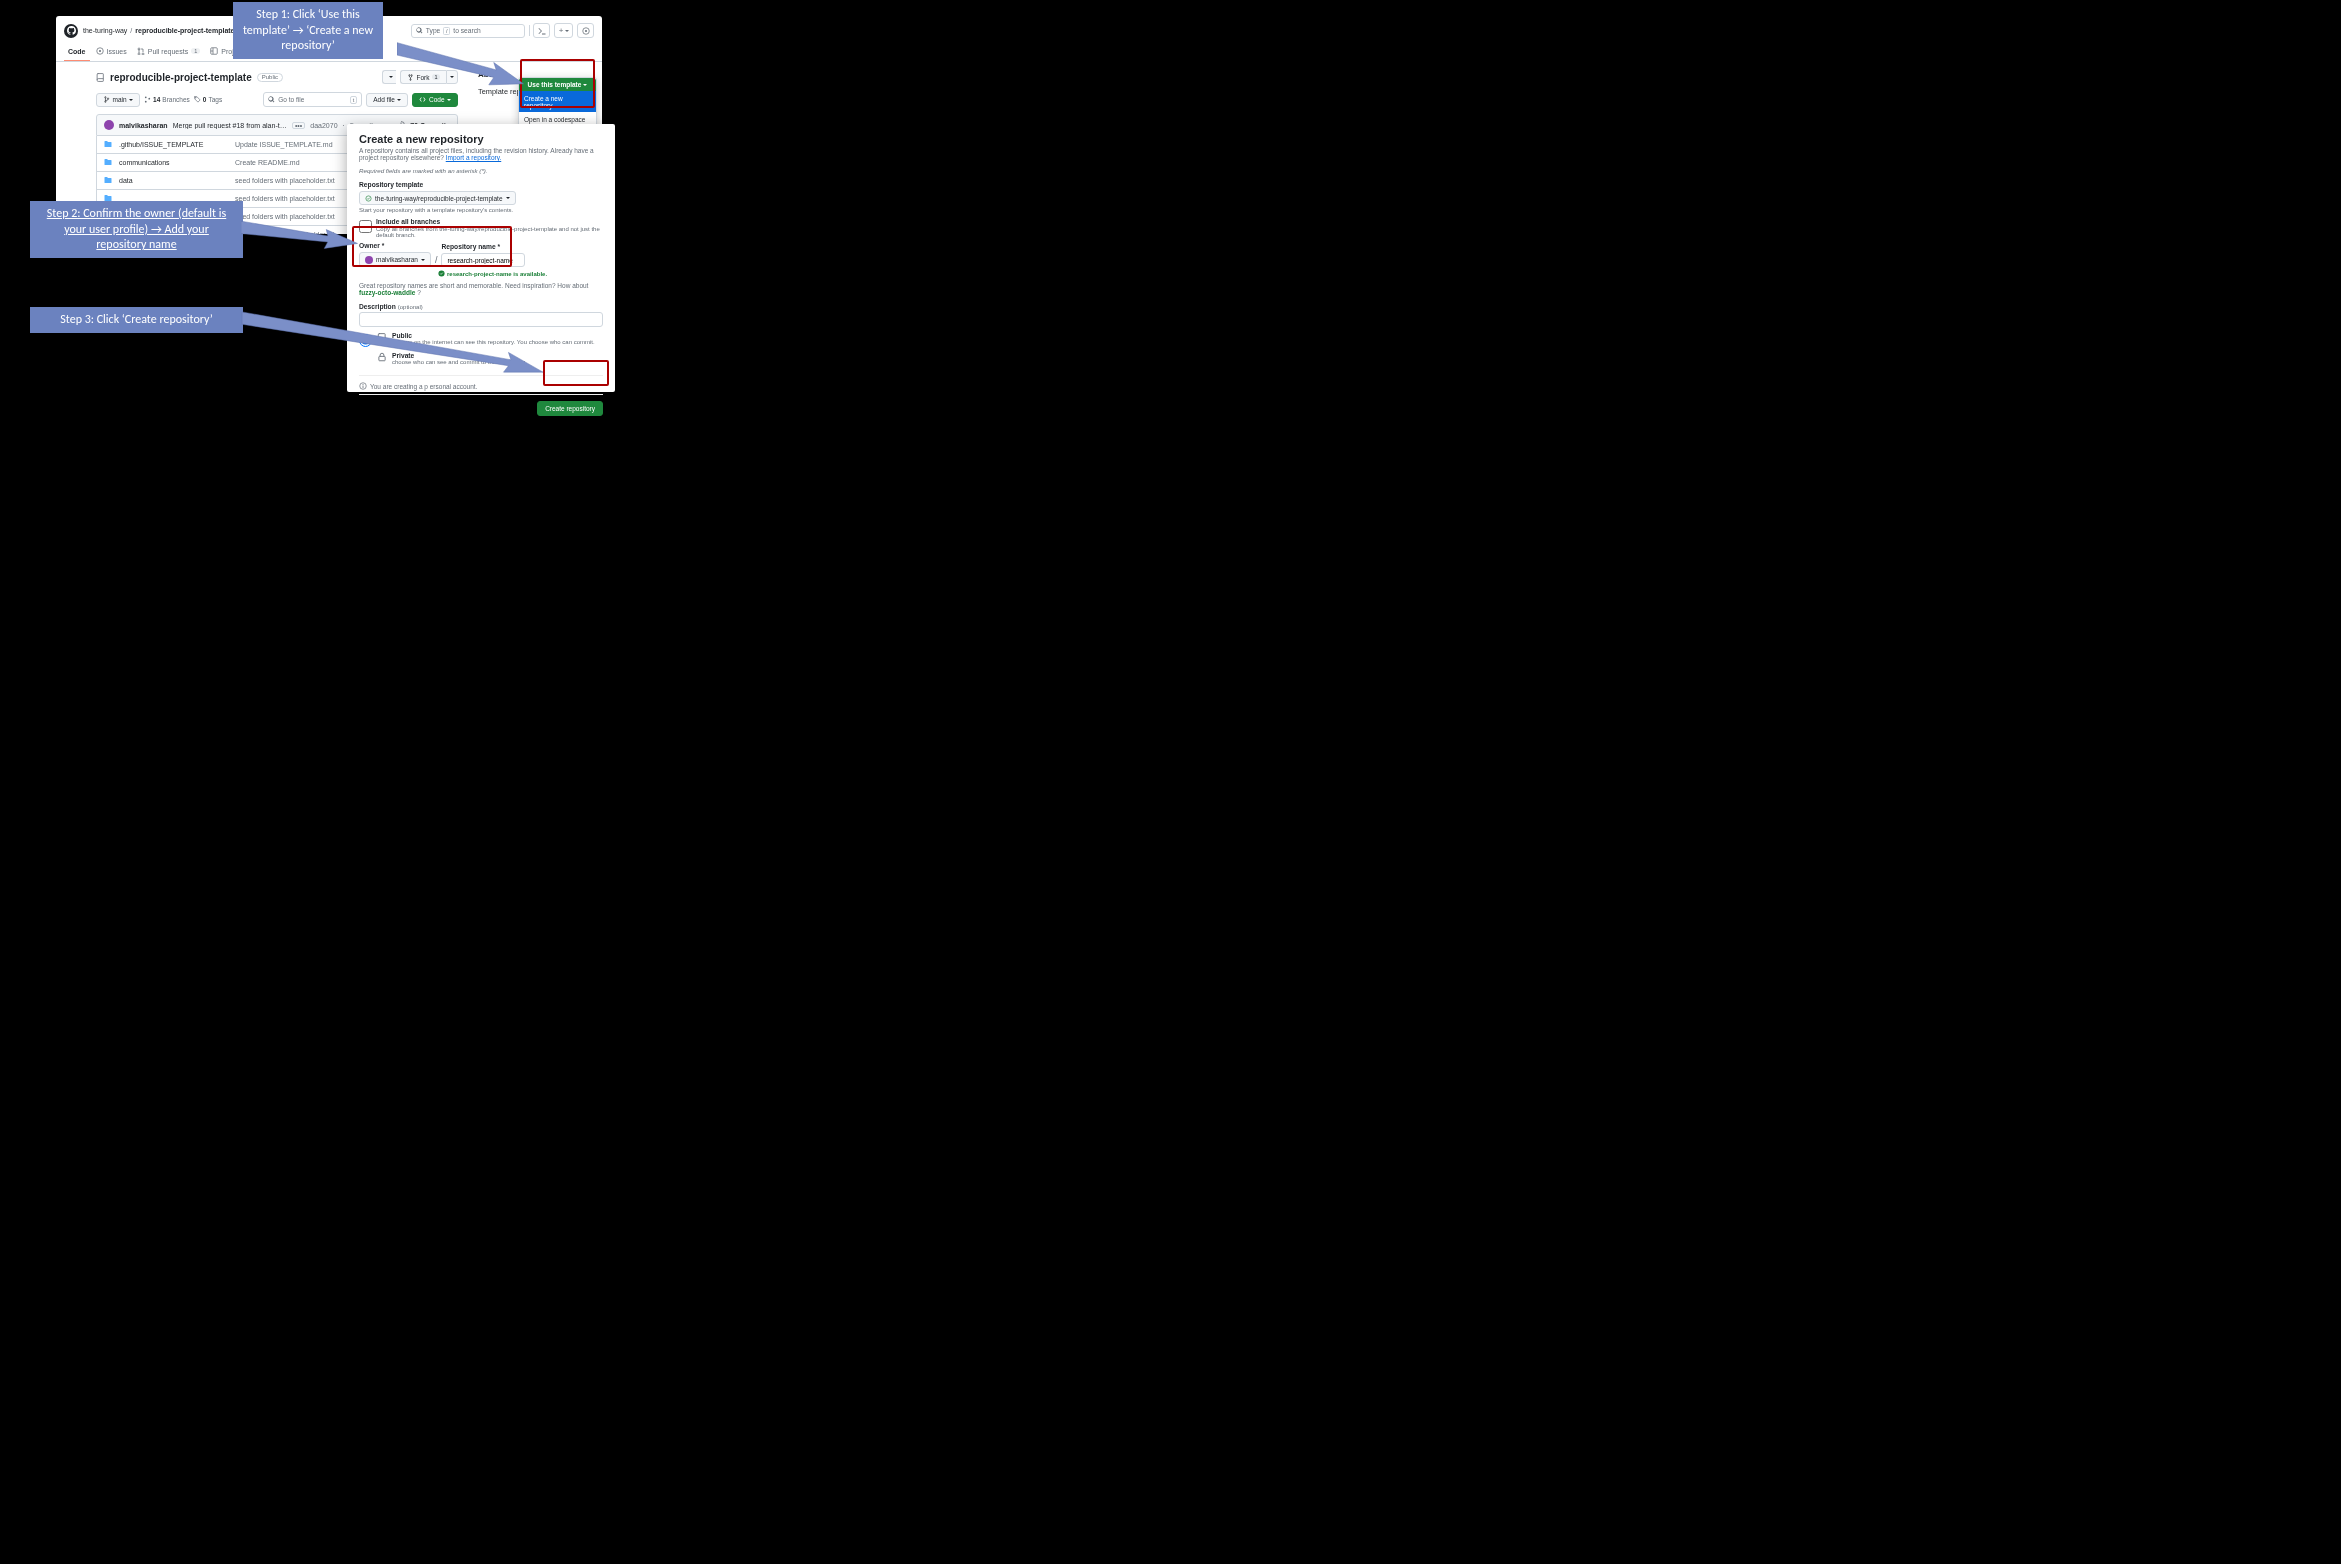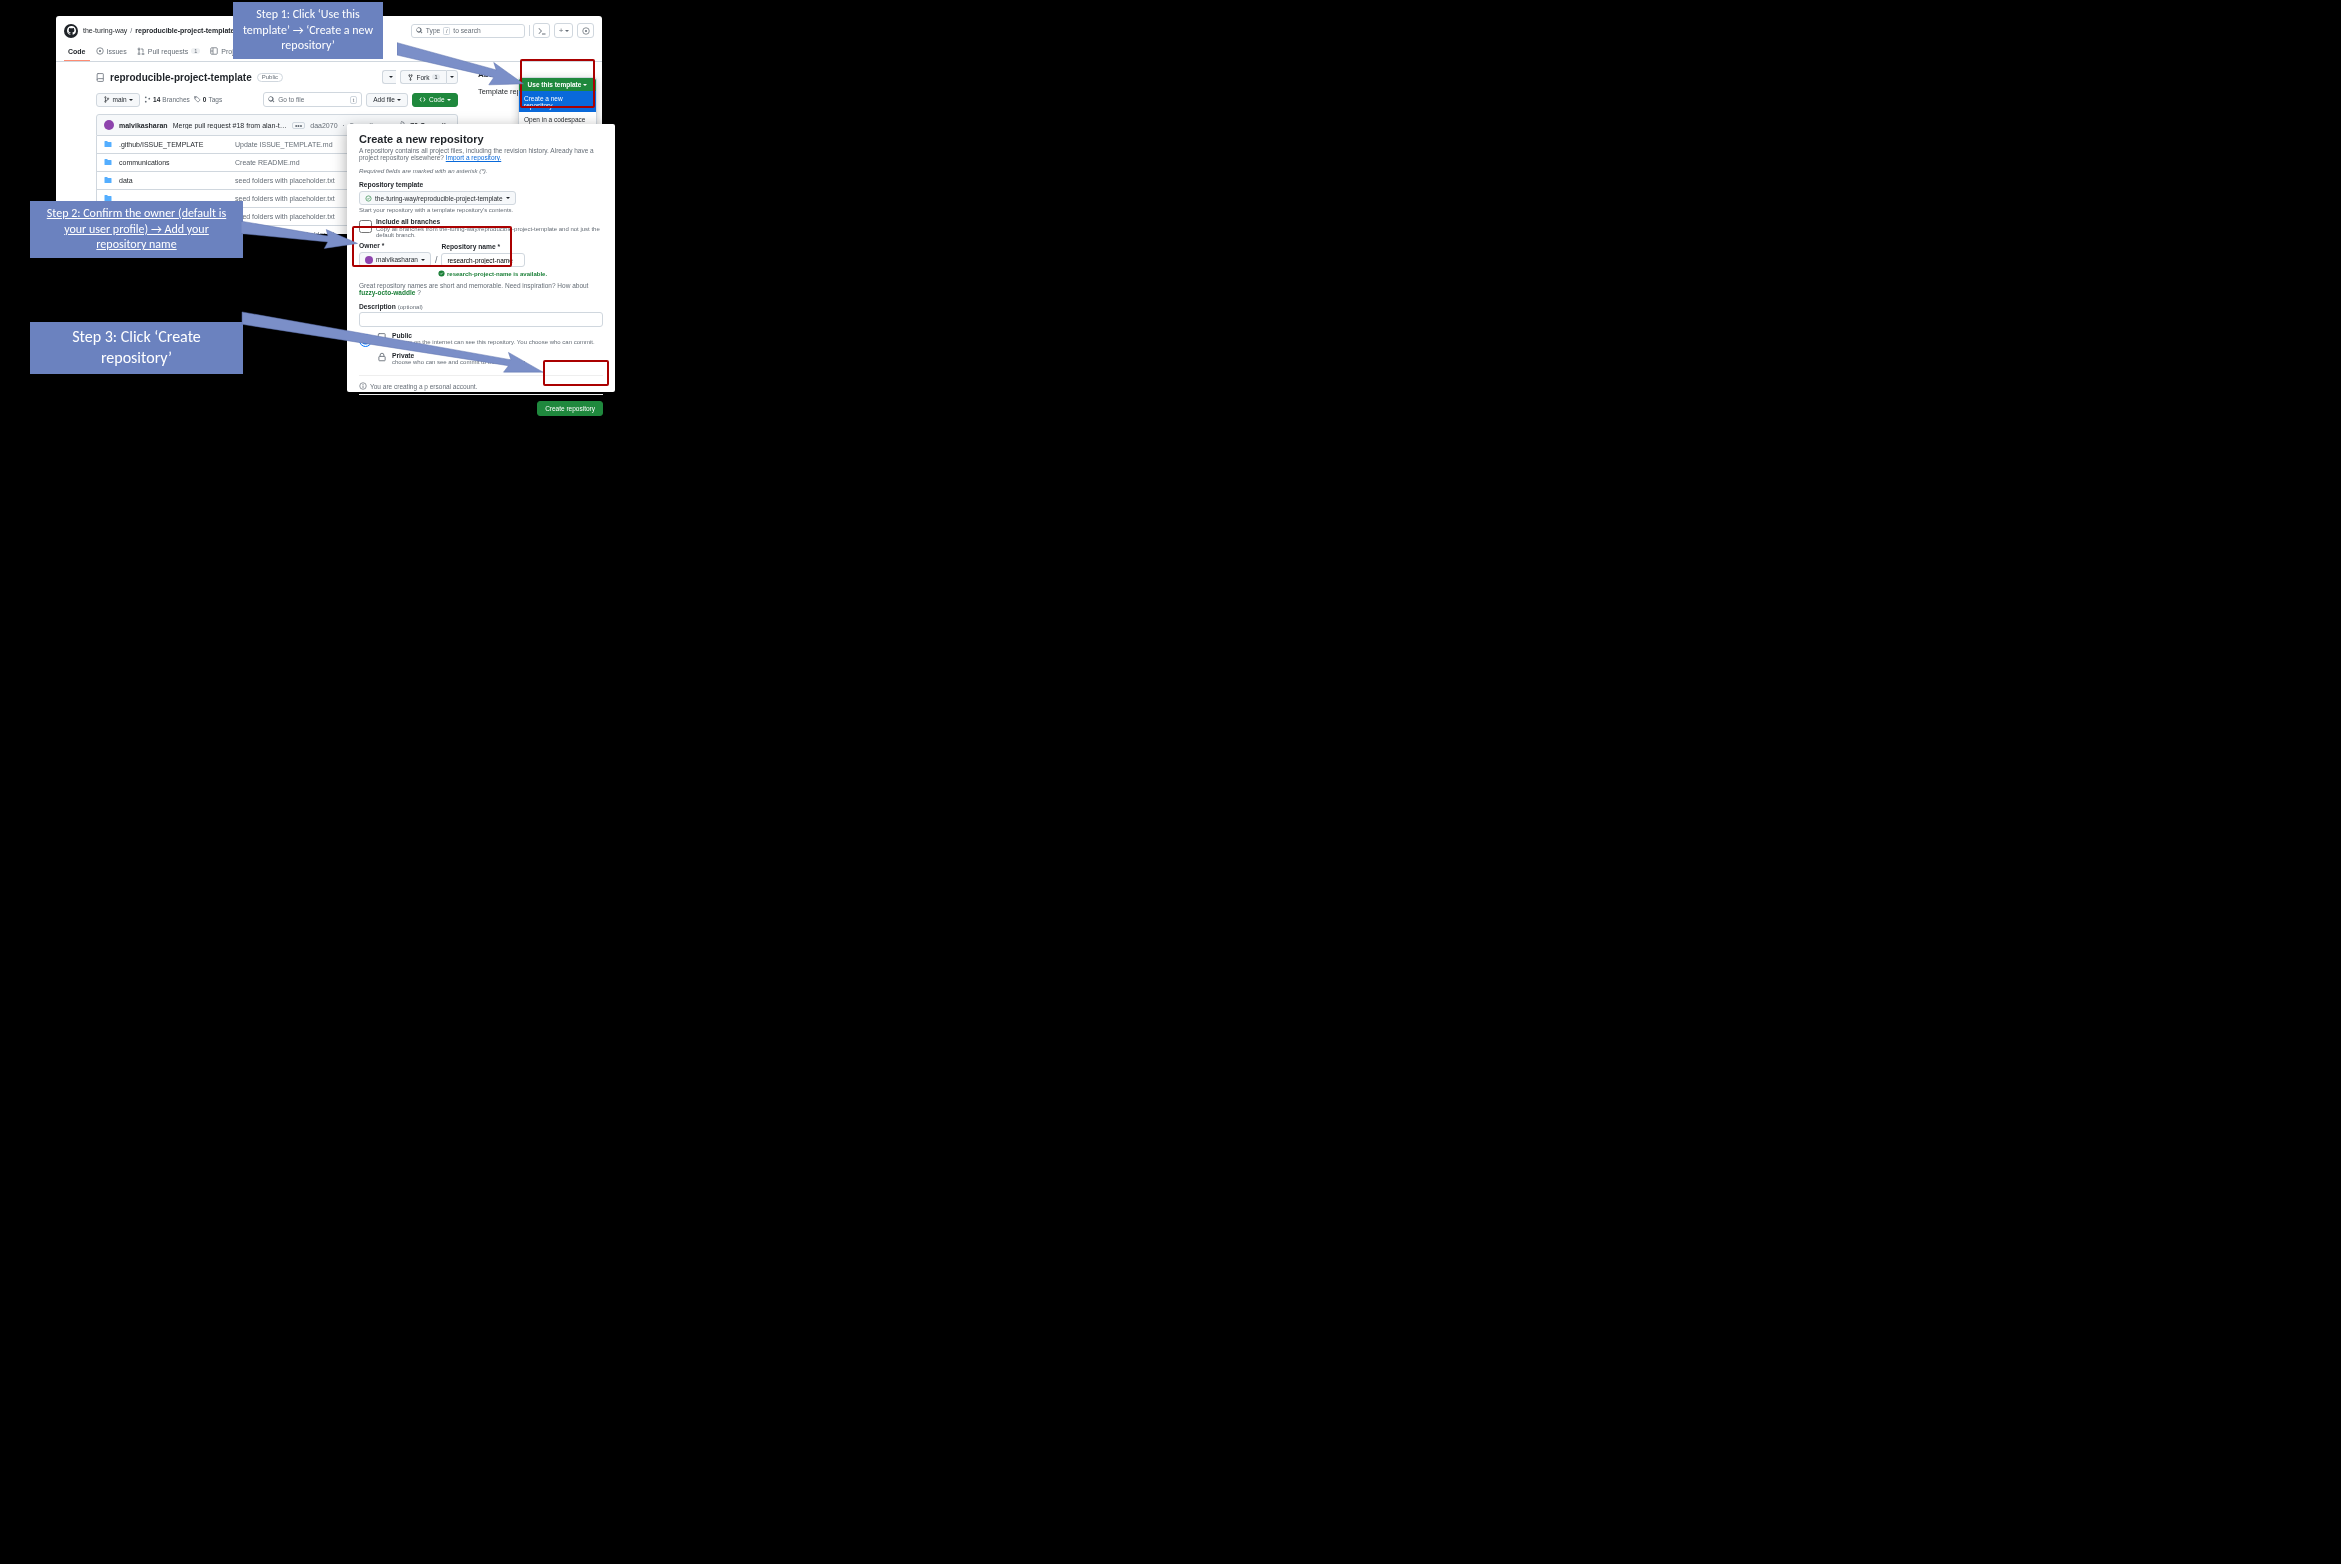--- a/index.html
+++ b/index.html
@@ -102,21 +102,21 @@
   .vis-row .t .n{font-weight:600;font-size:6.7px;}
   .vis-row .t .d{font-size:6px;color:#656d76;}
   .info-line{display:flex;gap:3px;align-items:center;color:#656d76;font-size:6.5px;margin-top:9px;border-top:0.5px solid #eee;padding-top:6px;}
   .info-line svg{width:8px;height:8px;fill:#656d76;}
   .create-footer{display:flex;justify-content:flex-end;margin-top:4px;border-top:0.5px solid #eee;padding-top:6px;}
 
   
   .callout { position:absolute; background:#6b82bf; color:#fff; font-family:Calibri,Arial,sans-serif; text-align:center; padding:5px 9px; font-size:11px; line-height:1.3;}
   .callout.step1{left:233px; top:2px; width:150px; font-size:12px; z-index:50;}
   .callout.step2{left:30px; top:201px; width:213px; font-size:12px;text-decoration:underline;}
-  .callout.step3{left:30px; top:322px; width:213px; font-size:16px;}
+  .callout.step3{left:30px; top:307px; width:213px; font-size:12px;}
   .arrow-svg{position:absolute;pointer-events:none;}
   .redbox{position:absolute;border:2px solid #a00;border-radius:2px;pointer-events:none;}
 </style>
 </head>
 <body>
 
 <div class="repo-window">
   <div class="repo-header">
     <div class="gh-logo">
       <svg viewBox="0 0 16 16">

